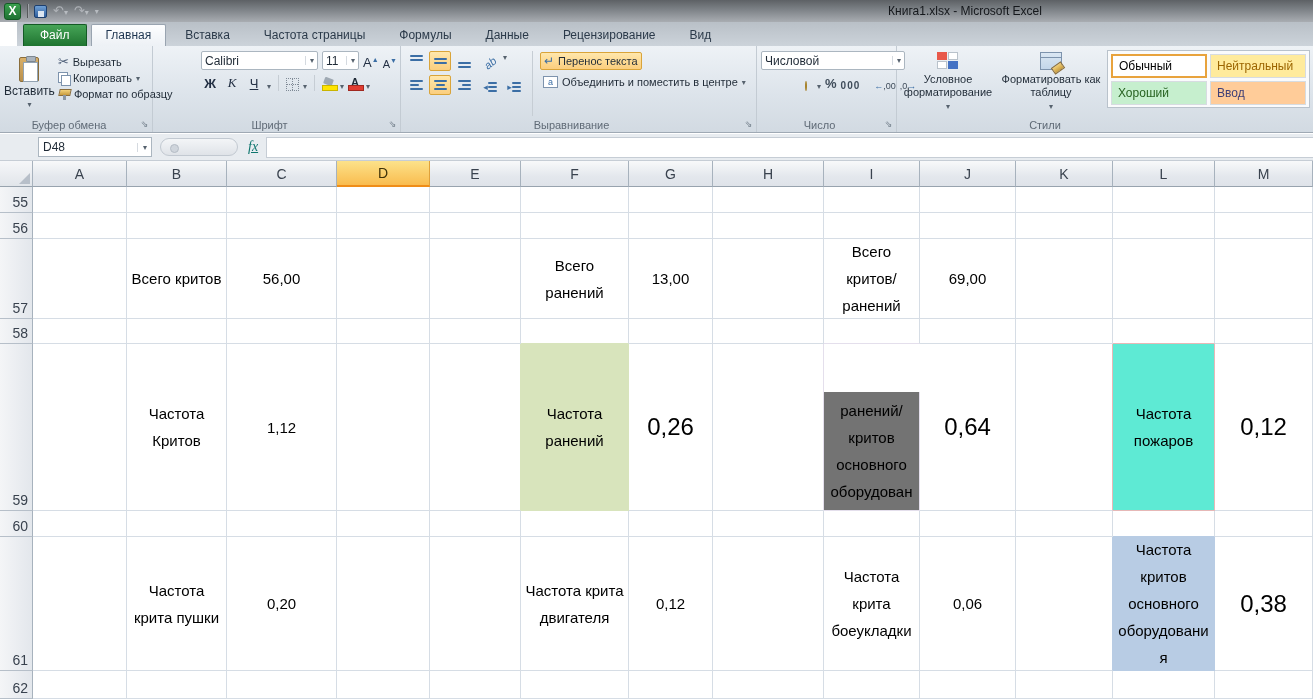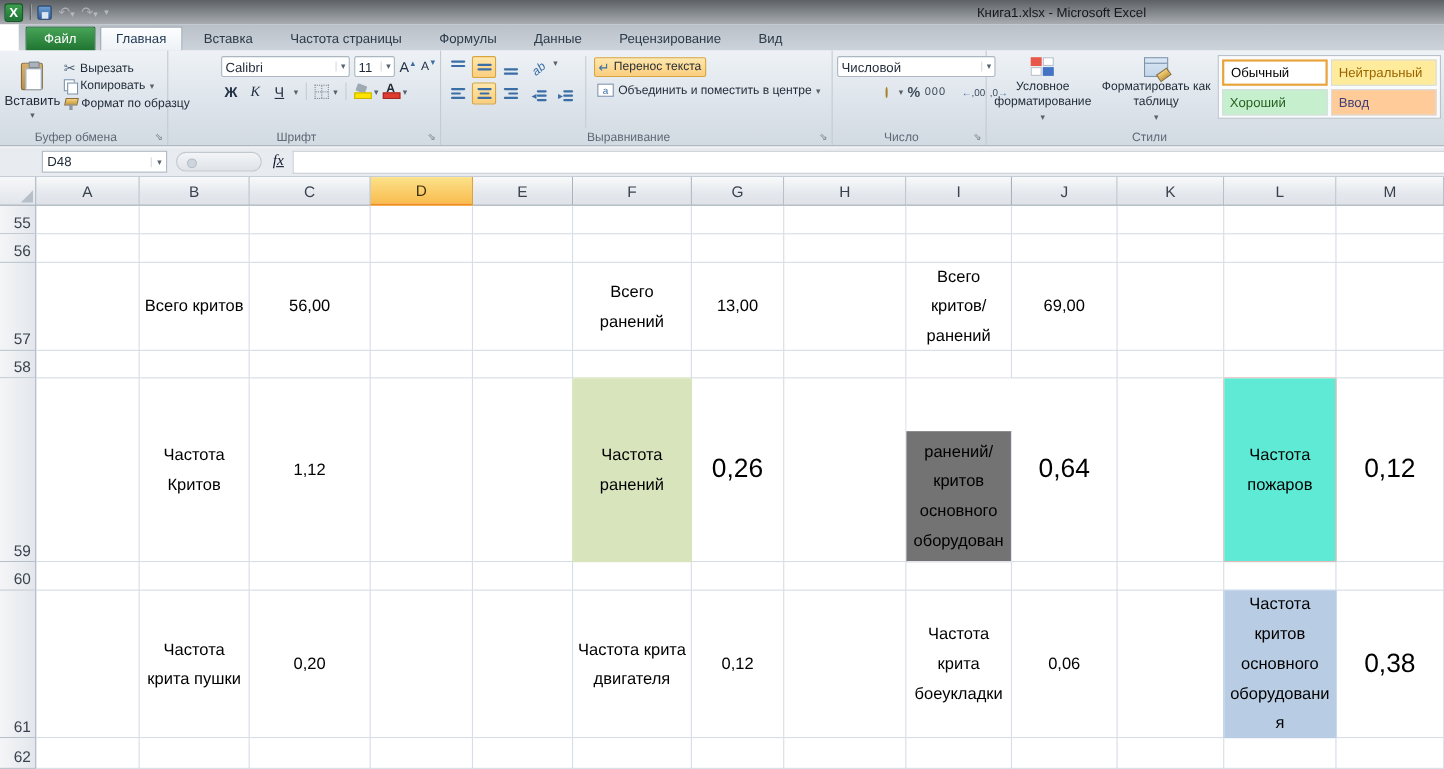--- a/index.html
+++ b/index.html
@@ -49,21 +49,21 @@
   .copy-ic { width:11px; height:12px; position:relative; }
   .copy-ic::before,.copy-ic::after { content:""; position:absolute; width:8px; height:9px; background:#fff; border:1px solid #7d93ad; }
   .copy-ic::before { left:0; top:0; } .copy-ic::after { left:3px; top:3px; }
   .fp-ic { width:12px; height:12px; position:relative; }
   .fp-ic::before { content:""; position:absolute; left:1px; top:1px; width:10px; height:5px; background:linear-gradient(#f4d27a,#c79b3e); border:1px solid #8a6d3b; transform:skewX(-12deg); }
   .fp-ic::after { content:""; position:absolute; left:5px; top:7px; width:3px; height:5px; background:#8b97a3; }
   .scissors { color:#50617a; font-size:13px; line-height:12px; }
 
   
   #g-font { width:248px; display:flex; flex-direction:column; gap:5px; padding-top:5px; }
-  .font-row { display:flex; align-items:center; gap:4px;padding-left:44px; }
+  .font-row { display:flex; align-items:flex-end; gap:4px;padding-left:44px; }
   .letter-btn { font-size:13px; width:18px; text-align:center; color:#233044; }
   .b { font-weight:bold; } .i { font-style:italic; font-family:"Liberation Serif",serif; } .u { text-decoration:underline; }
   .a-size { font-size:13px; color:#233044; }
   .a-size sup { font-size:7px; color:#3b6ea5; }
   .border-ic { width:13px; height:13px; border:1px dotted #7f8a96; position:relative; }
   .border-ic::before { content:""; position:absolute; left:0; right:0; top:5px; border-top:1px dotted #7f8a96; }
   .border-ic::after { content:""; position:absolute; top:0; bottom:0; left:5px; border-left:1px dotted #7f8a96; }
   .fill-ic { width:14px; height:13px; position:relative; }
   .fill-ic::before { content:""; position:absolute; left:2px; top:0; width:9px; height:7px; background:#9fa9b3; transform:rotate(20deg); border-radius:1px; }
   .fill-ic::after { content:""; position:absolute; left:0; bottom:0; width:14px; height:4px; background:#ffe400; border:1px solid #c9b400; }
@@ -83,21 +83,21 @@
   .orient { color:#3b6ea5; font-size:11px; transform:rotate(-40deg); display:inline-block; font-style:italic; }
   .indent-tri { color:#3b6ea5; font-size:9px; }
   .wrap-ic { color:#3b6ea5; font-size:12px; }
   .merge-ic { width:15px; height:12px; border:1px solid #7d93ad; background:#fff; color:#3b6ea5; font-size:9px; line-height:10px; text-align:center; }
   .al-text-col { display:flex; flex-direction:column; gap:5px; padding-top:1px; }
 
   
   #g-number { width:140px; display:flex; flex-direction:column; gap:6px; padding-top:5px; }
   .coin { width:10px; height:10px; border-radius:50%; background:radial-gradient(#ffe8a0,#e0ab34); border:1px solid #a8842e; box-shadow:3px 2px 0 -1px #f0c64e, 6px 4px 0 -2px #ecbf45; margin-right:6px; }
   .pct { font-size:13px; font-weight:bold; color:#3f4c5a; }
-  .zeros { font-size:10px; font-weight:normal; color:#3f4c5a; letter-spacing:1px; }
+  .zeros { font-size:10px; font-weight:bold; color:#3f4c5a; letter-spacing:1px; }
   .dec { font-size:9px; color:#3f4c5a; white-space:nowrap; }
   .dec b { color:#3b6ea5; }
 
   
   #g-styles { flex:1; display:flex; gap:4px; padding-top:4px; border-right:none; }
   .big-btn { width:94px; display:flex; flex-direction:column; align-items:center; justify-content:flex-start; gap:3px; text-align:center; font-size:11px; line-height:1.2; padding-top:2px; }
   .cf-ic,.ft-ic { width:22px; height:18px; position:relative; }
   .cf-ic { display:grid; grid-template-columns:10px 10px; grid-template-rows:8px 8px; gap:1px; }
   .cf-ic i { display:block; } .cf-ic .c1{background:#e8584a;} .cf-ic .c2{background:#fff;border:1px solid #b9c2cb;} .cf-ic .c3{background:#fff;border:1px solid #b9c2cb;} .cf-ic .c4{background:#4472c4;}
   .ft-ic { background:linear-gradient(#dbe7f3,#c3d6ea); border:1px solid #7d93ad; }
@@ -107,21 +107,21 @@
   .chip { font-size:12px; display:flex; align-items:center; padding-left:6px; border:1px solid #d7dce1; }
   .chip.selected { border:2px solid #e8a33d; background:#fff; }
 
   
   #fbar { position:absolute; top:134px; left:0; width:1313px; height:27px; background:#e8ecf0;
     border-bottom:1px solid #c6cdd5; display:flex; align-items:center; }
   #namebox { margin-left:38px; width:114px; height:20px; background:#fff; border:1px solid #abb6c0; display:flex; align-items:center; font-size:12px; padding:0 4px; }
   #namebox .arrow { margin-left:auto; border-left:1px solid #d5dae0; padding-left:5px; }
   #fpill { margin-left:8px; width:78px; height:18px; border-radius:9px; background:linear-gradient(#f3f5f7,#dfe3e8); border:1px solid #c2c9d1; position:relative; }
   #fpill::before { content:""; position:absolute; left:9px; top:5px; width:7px; height:7px; border-radius:50%; background:#cfd5dc; border:1px solid #b4bcc5; }
-  #fx { font-family:"Liberation Serif",serif; font-style:italic; font-size:14px; color:#0f172a; margin:0 8px 0 10px;text-decoration:underline; }
+  #fx { font-family:"Liberation Serif",serif; font-style:italic; font-size:14px; color:#0f766e; margin:0 8px 0 10px;text-decoration:underline; }
   #formula-input { flex:1; height:21px; background:#fff; border:1px solid #c6cdd5; border-right:none; font-size:12px; padding:0 4px; }
 
   
   #grid { position:absolute; top:161px; left:0; display:grid; background:#fff; }
   .corner { background:linear-gradient(#f6f7f9,#e1e5ea); border-right:1px solid #a7b2bd; border-bottom:1px solid #98a3ae; position:relative; }
   .corner::after { content:""; position:absolute; right:2px; bottom:2px; border-left:11px solid transparent; border-bottom:11px solid #b7bfc9; }
   .colhdr { background:linear-gradient(#f8f9fa,#e4e8ed 60%,#dfe3e9); border-right:1px solid #a7b2bd; border-bottom:1px solid #98a3ae;
     display:flex; align-items:center; justify-content:center; font-size:14px; color:#39424e; }
   .colhdr.sel { background:linear-gradient(#fce28a,#f9bc4f); border-bottom:2px solid #ef8d18; border-right:1px solid #dfa13a; color:#3f3208; }
   .rowhdr { background:linear-gradient(90deg,#f4f5f7,#e3e7ec); border-right:1px solid #a7b2bd; border-bottom:1px solid #b6bfc9;

